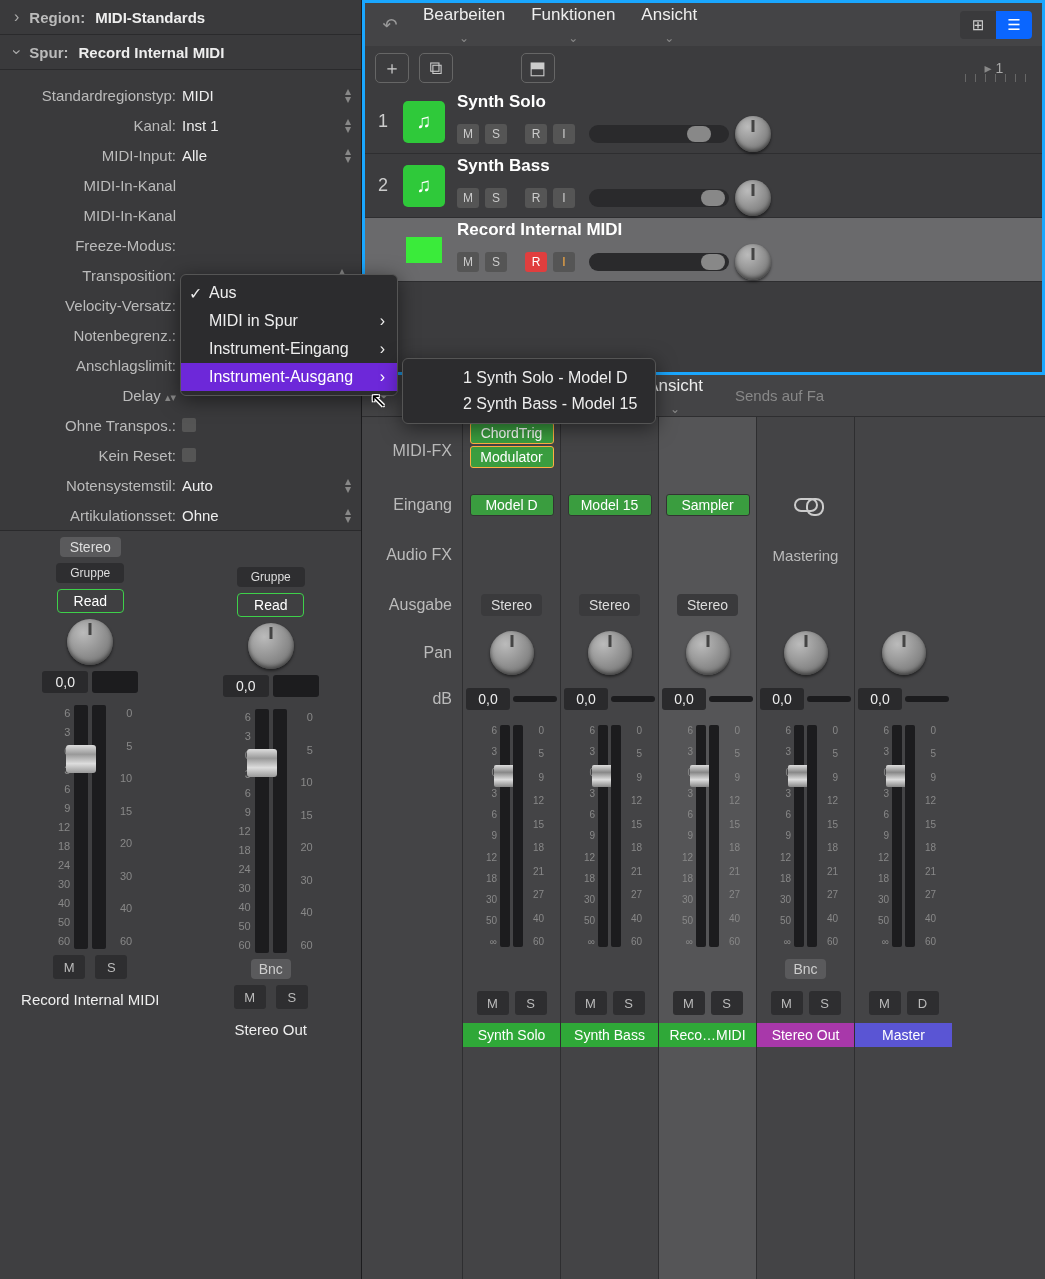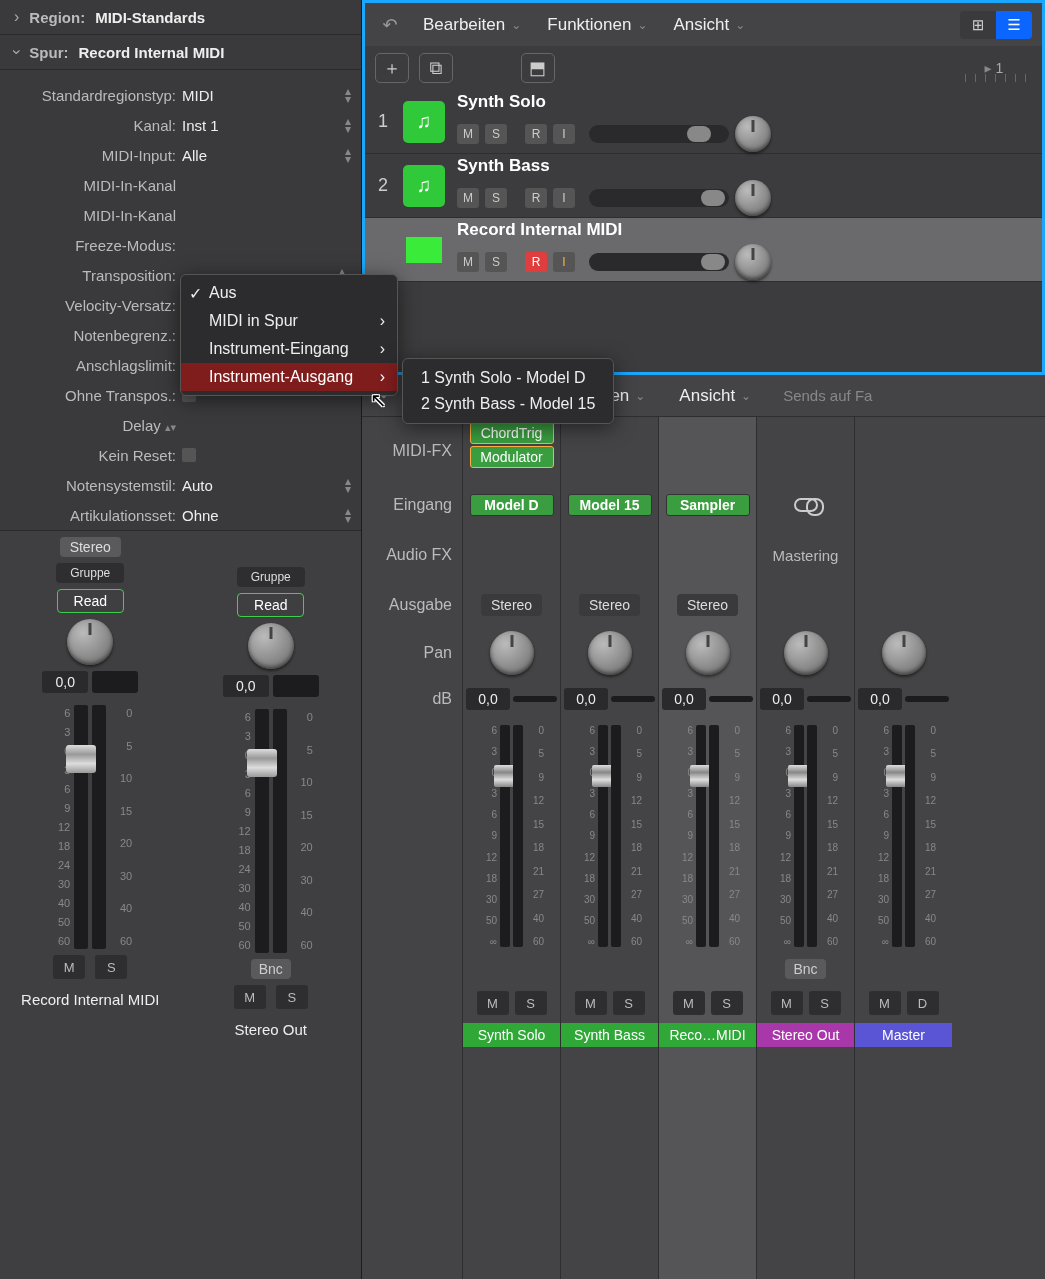--- a/index.html
+++ b/index.html
@@ -19,23 +19,23 @@
   .symbol-icon { width: 38px; height: 26px; background: #3aeb3a; border-radius: 2px; position: relative; }
   .symbol-icon::before, .symbol-icon::after { content:''; position:absolute; background:#2a2a2c; }
   .symbol-icon::before { top:40%; left:0; width:100%; height:2px; }
   .symbol-icon::after { top:40%; left:30%; width:2px; height:60%; }
   .chk { width: 14px; height: 14px; background: #555; border-radius: 2px; }
 
   
   .ctx-menu { position: absolute; left: 180px; top: 274px; background: #2c2c2e; border: 1px solid #555; border-radius: 6px; padding: 4px 0; width: 218px; z-index: 100; box-shadow: 0 4px 20px rgba(0,0,0,.5); }
   .ctx-item { padding: 5px 12px 5px 28px; color: #eee; font-size: 16px; display:flex; align-items:center; justify-content: space-between; position: relative; }
   .ctx-item.check::before { content:'✓'; position:absolute; left:8px; }
-  .ctx-item.sel { background: #7f1d1d; color: #fff; }
+  .ctx-item.sel { background: #6d28d9; color: #fff; }
   .ctx-sub { position: absolute; left: 402px; top: 358px; background: #2c2c2e; border: 1px solid #555; border-radius: 6px; padding: 6px 10px; z-index: 101; box-shadow: 0 4px 20px rgba(0,0,0,.5); }
-  .ctx-sub div { padding: 4px 8px; color: #eee; font-size: 16px; white-space: nowrap; }
+  .ctx-sub div { padding: 4px 8px; color: #eee; font-size: 16px; white-space: nowrap; margin-left: 42px; }
   .cursor { position:absolute; left:370px; top:388px; z-index:200; font-size:20px; color:#000; text-shadow: -1px -1px 0 #fff,1px -1px 0 #fff,-1px 1px 0 #fff,1px 1px 0 #fff; }
 
   
   .insp-strips { flex:1; display:flex; background:#3f3f41; border-top:1px solid #2a2a2c; }
   .istrip { flex:1; display:flex; flex-direction:column; align-items:center; padding:6px 0; gap:6px; }
   .tag-grey { background:#5a5a5c; border-radius:4px; padding:2px 10px; font-size:14px; color:#ddd; }
   .tag-dark { background:#2e2e30; border-radius:4px; padding:3px 14px; font-size:12px; color:#ddd; }
   .tag-green-outline { border:1px solid #3ed04a; color:#ffffff; border-radius:4px; padding:3px 16px; font-size:14px; }
   .knob { width:46px; height:46px; border-radius:50%; background:radial-gradient(circle at 35% 30%,#bbb,#888 60%,#666); position:relative; box-shadow: inset 0 -2px 4px rgba(0,0,0,.5), 0 2px 3px rgba(0,0,0,.5); }
   .knob::after{content:'';position:absolute;top:4px;left:50%;width:3px;height:12px;background:#444;transform:translateX(-50%);}
@@ -50,21 +50,21 @@
   .ms-row{ display:flex; gap:10px; }
   .ms-btn{ width:32px; height:24px; background:#2e2e30; color:#bbb; border-radius:3px; display:flex;align-items:center;justify-content:center; font-size:13px;}
   .stripname{ font-size:15px; color:#eee; padding-top:6px;}
   .bnc{ background:#5a5a5c; padding:2px 8px; border-radius:4px; font-size:14px; }
 
   
   .mainarea { flex:1; display:flex; flex-direction:column; }
   
   .thead { height:46px; background:#444446; border:3px solid #1aa7ff; border-bottom:none; display:flex; align-items:center; padding:0 10px; gap:10px; }
   .ticon{ width:30px; height:26px; color:#999; display:flex;align-items:center;justify-content:center;font-size:18px;}
-  .menu-btn{ color:#eee; font-size:17px; padding:4px 8px; display:flex; align-items:center; gap:6px;}
+  .menu-btn{ color:#eee; font-size:17px; padding:4px 8px; display:flex; align-items:center; gap:6px;flex-direction:column;}
   .view-toggle{ display:flex; margin-left:auto;}
   .vt-btn{ width:36px;height:28px; background:#3a3a3c; color:#ccc; display:flex;align-items:center;justify-content:center;}
   .vt-btn.active{ background:#0a66ff; color:#fff;}
   .vt-btn:first-child{border-radius:4px 0 0 4px;}
   .vt-btn:last-child{border-radius:0 4px 4px 0;}
 
   .ttoolbar{ height:44px; background:#3c3c3e; border-left:3px solid #1aa7ff; border-right:3px solid #1aa7ff; display:flex; align-items:center; padding:0 10px; gap:10px;}
   .sq-btn{ width:34px;height:30px;border:1px solid #666;border-radius:5px;color:#ccc;display:flex;align-items:center;justify-content:center;font-size:18px;}
   .ruler{ flex:1; text-align:left; padding-left:420px; color:#aaa; font-size:14px; position:relative;}
   .ruler::after{content:'';position:absolute;bottom:-6px;left:400px;right:0;height:8px;background:repeating-linear-gradient(90deg,#666 0,#666 1px,transparent 1px,transparent 10px);}
@@ -111,21 +111,21 @@
   .mslot-f{ width:10px; background:#1c1c1e; border-radius:2px; position:relative;}
   .mcap{ position:absolute; left:-6px; width:22px;height:22px;background:linear-gradient(#ddd,#888,#ddd,#888);border-radius:2px;}
   .ms-btns{ display:flex; gap:6px; padding:6px 0;}
   .strip-name{ width:100%; text-align:center; padding:4px 0; font-size:14px; color:#fff;}
   .sn-green{ background:#2fa838;}
   .sn-purple{ background:#a838aa;}
   .sn-blue{ background:#5a55d4;}
   .stereo-ring{ width:24px;height:14px;border:2px solid #ccc;border-radius:8px;position:relative;}
   .stereo-ring::after{content:'';position:absolute;left:10px;top:-2px;width:14px;height:14px;border:2px solid #ccc;border-radius:8px;}
   .mastering{ color:#bbb; font-size:15px;}
-  .h-midifx{height:68px;} .h-eingang{height:40px;font-weight:bold;} .h-audiofx{height:60px;} .h-ausgabe{height:40px;} .h-pan{height:56px;} .h-db{height:36px;} .h-fader{height:238px;} .h-bnc{height:28px;} .h-ms{height:40px;}
+  .h-midifx{height:68px;} .h-eingang{height:40px;} .h-audiofx{height:60px;} .h-ausgabe{height:40px;} .h-pan{height:56px;} .h-db{height:36px;} .h-fader{height:238px;} .h-bnc{height:28px;} .h-ms{height:40px;}
   #mlbl-midifx{height:68px;} #mlbl-eingang{height:40px;} #mlbl-audiofx{height:60px;} #mlbl-ausgabe{height:40px;} #mlbl-pan{height:56px;} #mlbl-db{height:36px;} #mlbl-fader{height:238px;} #mlbl-bnc{height:28px;} #mlbl-ms{height:40px;} #mlbl-name{height:30px;}
 </style>
 </head>
 <body>
 
 <div class="root">
 
   <div class="inspector">
     <div class="insp-head">
       <span class="chev">›</span>
@@ -187,28 +187,28 @@
             <span>C-2  G8</span>
           </div>
         </div>
       <div class="prow">
           <div class="plabel">Anschlagslimit:</div>
           <div class="pval">
             <span>1   127</span>
           </div>
         </div>
       <div class="prow">
-          <div class="plabel">Ohne Transpos.:</div>
-          <div class="pval">
-            <div class="chk"></div>
-          </div>
-        </div>
-      <div class="prow">
           <div class="plabel"><span>Delay</span> <span style="font-size:11px;color:#888;">▴▾</span></div>
           <div class="pval"></div>
+        </div>
+      <div class="prow">
+          <div class="plabel">Ohne Transpos.:</div>
+          <div class="pval">
+            <div class="chk"></div>
+          </div>
         </div>
       <div class="prow">
           <div class="plabel">Kein Reset:</div>
           <div class="pval">
             <div class="chk"></div>
           </div>
         </div>
       <div class="prow">
           <div class="plabel">Notensystemstil:</div>
           <div class="pval">

